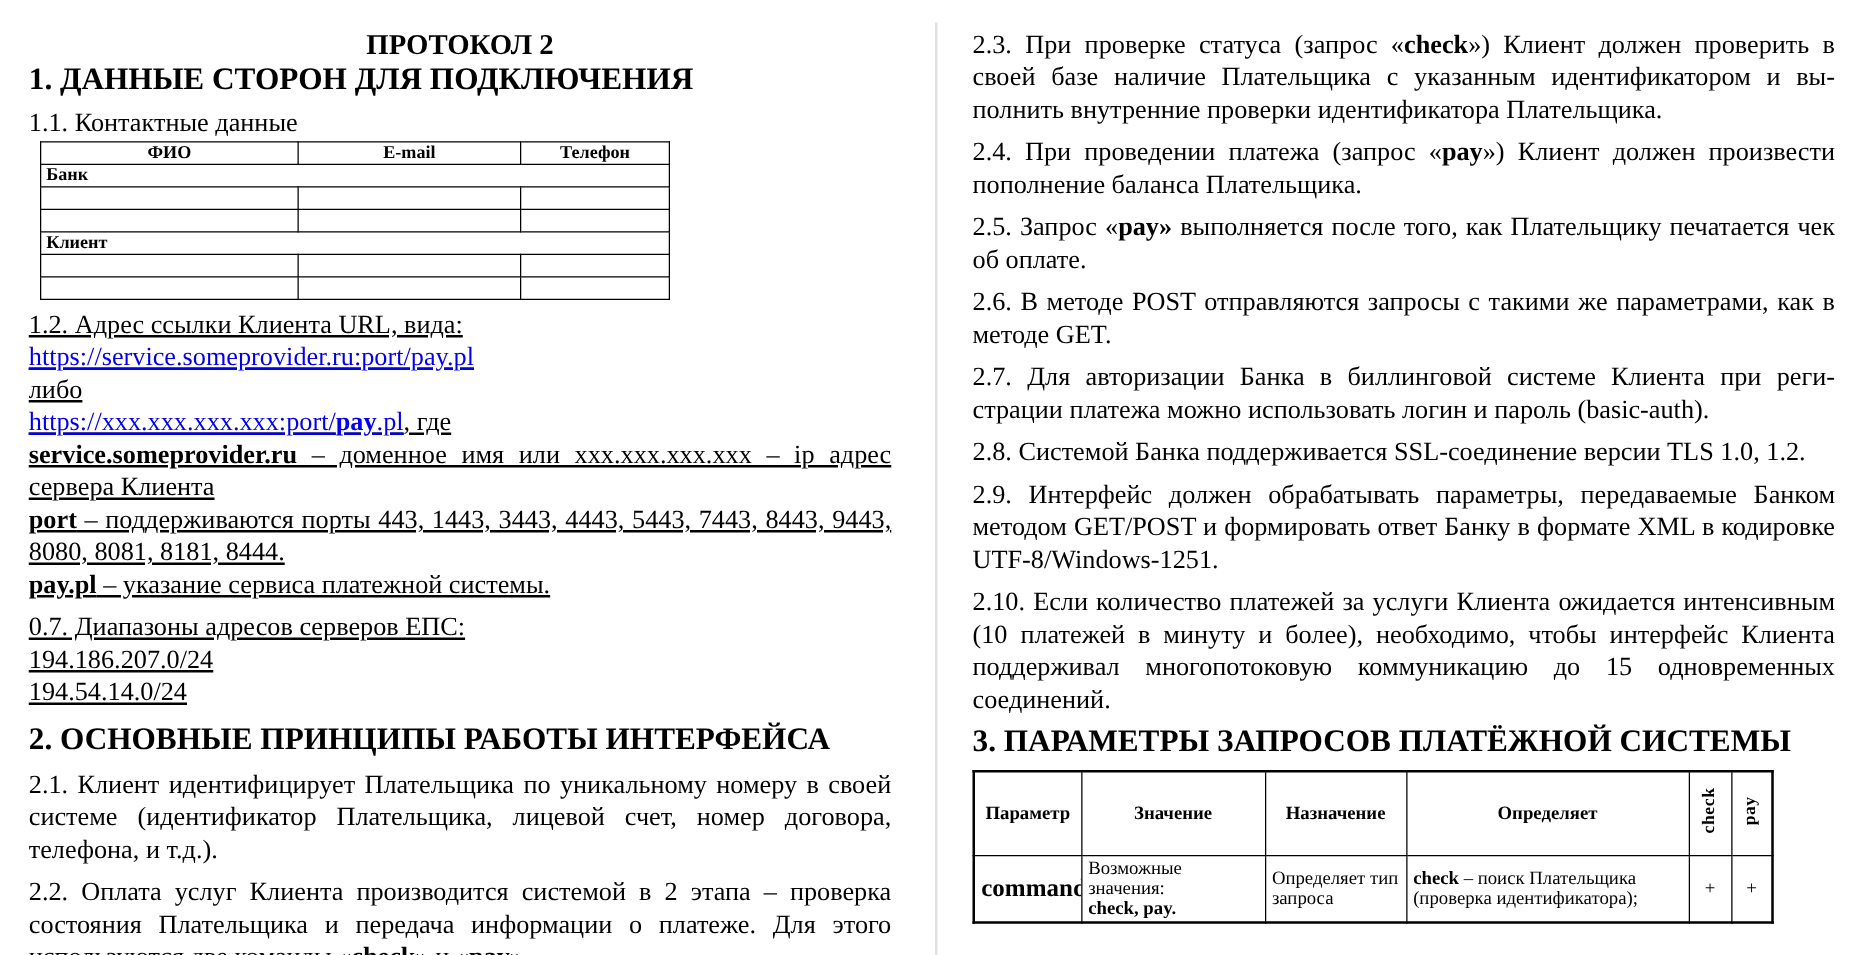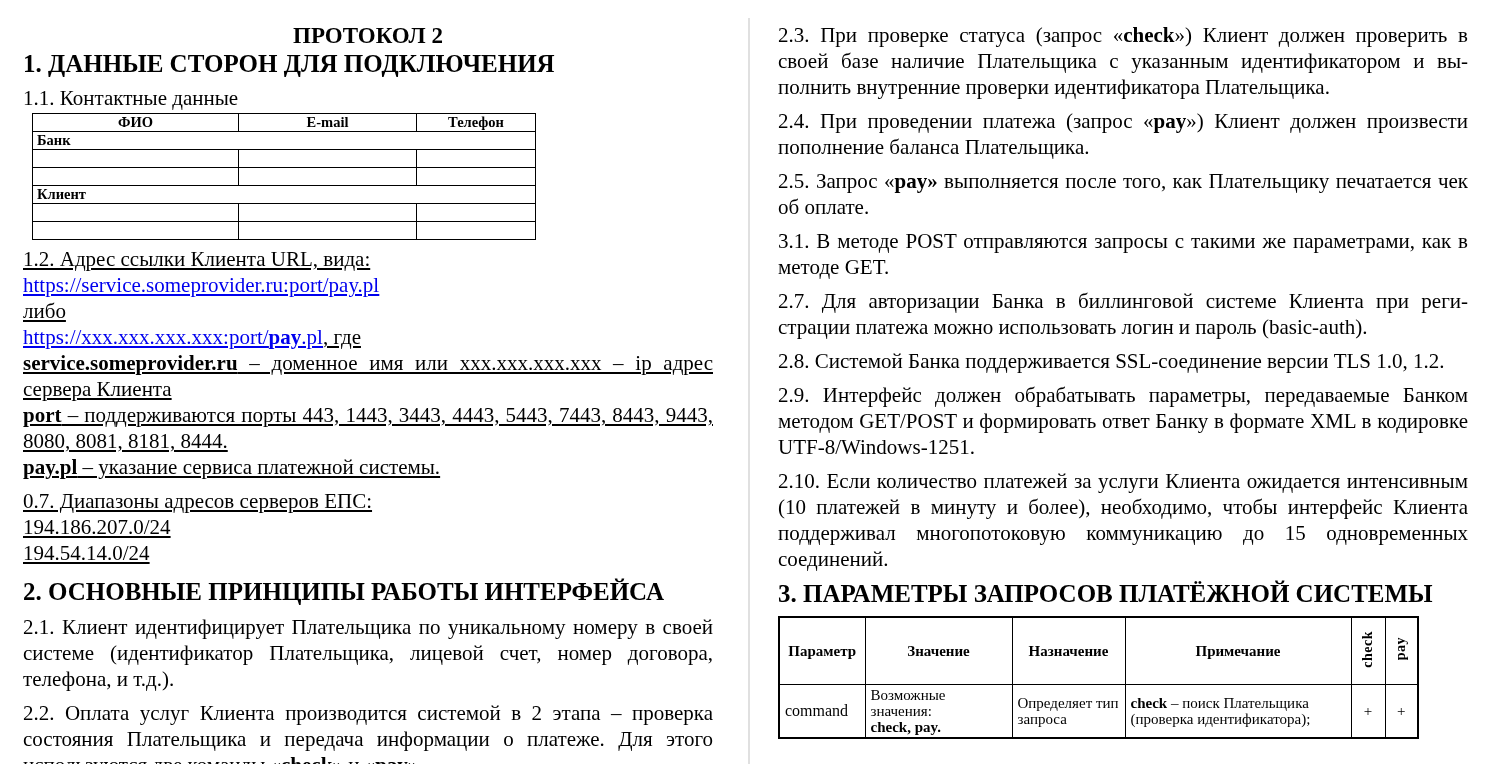--- a/index.html
+++ b/index.html
@@ -61,21 +61,21 @@
   }
   .params th, .params td { border:1px solid #000; overflow:hidden; }
   .params th {
     font-size:15px; font-weight:bold; text-align:center;
     vertical-align:middle; height:62px; padding:2px;
   }
   .params td {
     font-size:15px; line-height:16px; vertical-align:middle;
     padding:2px 5px; height:27px;
   }
-  .params td.param { font-weight:normal; font-size:16px; }
+  .params td.param { font-weight:bold; font-size:20px; }
   .params td.flag { text-align:center; font-size:15px; }
   .rot-text {
     display:inline-block;
     writing-mode:vertical-rl; transform:rotate(180deg);
     font-size:14px; font-weight:bold; letter-spacing:0.5px;
   }
 </style>
 </head>
 <body>
 
@@ -148,42 +148,42 @@
 
     <div class="heading h2">2. ОСНОВНЫЕ ПРИНЦИПЫ РАБОТЫ ИНТЕРФЕЙСА</div>
     <div class="p">2.1. Клиент идентифицирует Плательщика по уникальному номеру в своей системе (идентификатор Плательщика, лицевой счет, номер дого­вора, телефона, и т.д.).</div>
     <div class="p"><span>2.2. Оплата услуг Клиента производится системой в 2 этапа – проверка состояния Плательщика и передача информации о платеже. Для этого используются две команды «</span><span class="b">check</span><span>» и «</span><span class="b">pay</span><span>».</span></div>
   </div>
 
   <div class="col" id="col-right">
     <div class="p"><span>2.3. При проверке статуса (запрос «</span><span class="b">check</span><span>») Клиент должен проверить в своей базе наличие Плательщика с указанным идентификатором и вы­полнить внутренние проверки идентификатора Плательщика.</span></div>
     <div class="p"><span>2.4. При проведении платежа (запрос «</span><span class="b">pay</span><span>») Клиент должен произвести пополнение баланса Плательщика.</span></div>
     <div class="p"><span>2.5. Запрос «</span><span class="b">pay»</span><span> выполняется после того, как Плательщику печатается чек об оплате.</span></div>
-    <div class="p">3.1. В методе POST отправляются запросы с такими же параметрами, как в методе GET.</div>
+    <div class="p">2.6. В методе POST отправляются запросы с такими же параметрами, как в методе GET.</div>
     <div class="p">2.7. Для авторизации Банка в биллинговой системе Клиента при реги­страции платежа можно использовать логин и пароль (basic-auth).</div>
     <div class="p">2.8. Системой Банка поддерживается SSL-соединение версии TLS 1.0, 1.2.</div>
     <div class="p">2.9. Интерфейс должен обрабатывать параметры, передаваемые Банком методом GET/POST и формировать ответ Банку в формате XML в коди­ровке UTF-8/Windows-1251.</div>
     <div class="p">2.10. Если количество платежей за услуги Клиента ожидается интенсив­ным (10 платежей в минуту и более), необходимо, чтобы интерфейс Клиента поддерживал многопотоковую коммуникацию до 15 одновре­менных соединений.</div>
     <div class="heading h3">3. ПАРАМЕТРЫ ЗАПРОСОВ ПЛАТЁЖНОЙ СИСТЕМЫ</div>
 
     <table class="params">
       <colgroup>
         <col style="width:86px">
           <col style="width:147px">
           <col style="width:113px">
         <col style="width:226px">
           <col style="width:34px">
           <col style="width:33px">
       </colgroup>
       <tbody>
         <tr>
           <th>Параметр</th>
           <th>Значение</th>
           <th>Назначение</th>
-          <th>Примечание</th>
+          <th>Определяет</th>
           <th><span class="rot-text">check</span></th>
           <th><span class="rot-text">pay</span></th>
         </tr>
         <tr>
           <td class="param">command</td>
           <td><span>Возможные значения:</span><br><span class="b">check, pay.</span></td>
           <td>Определяет тип запроса</td>
           <td><span class="b">check</span><span> – поиск Плательщика (проверка идентификатора);</span></td>
           <td class="flag">+</td>
           <td class="flag">+</td>

